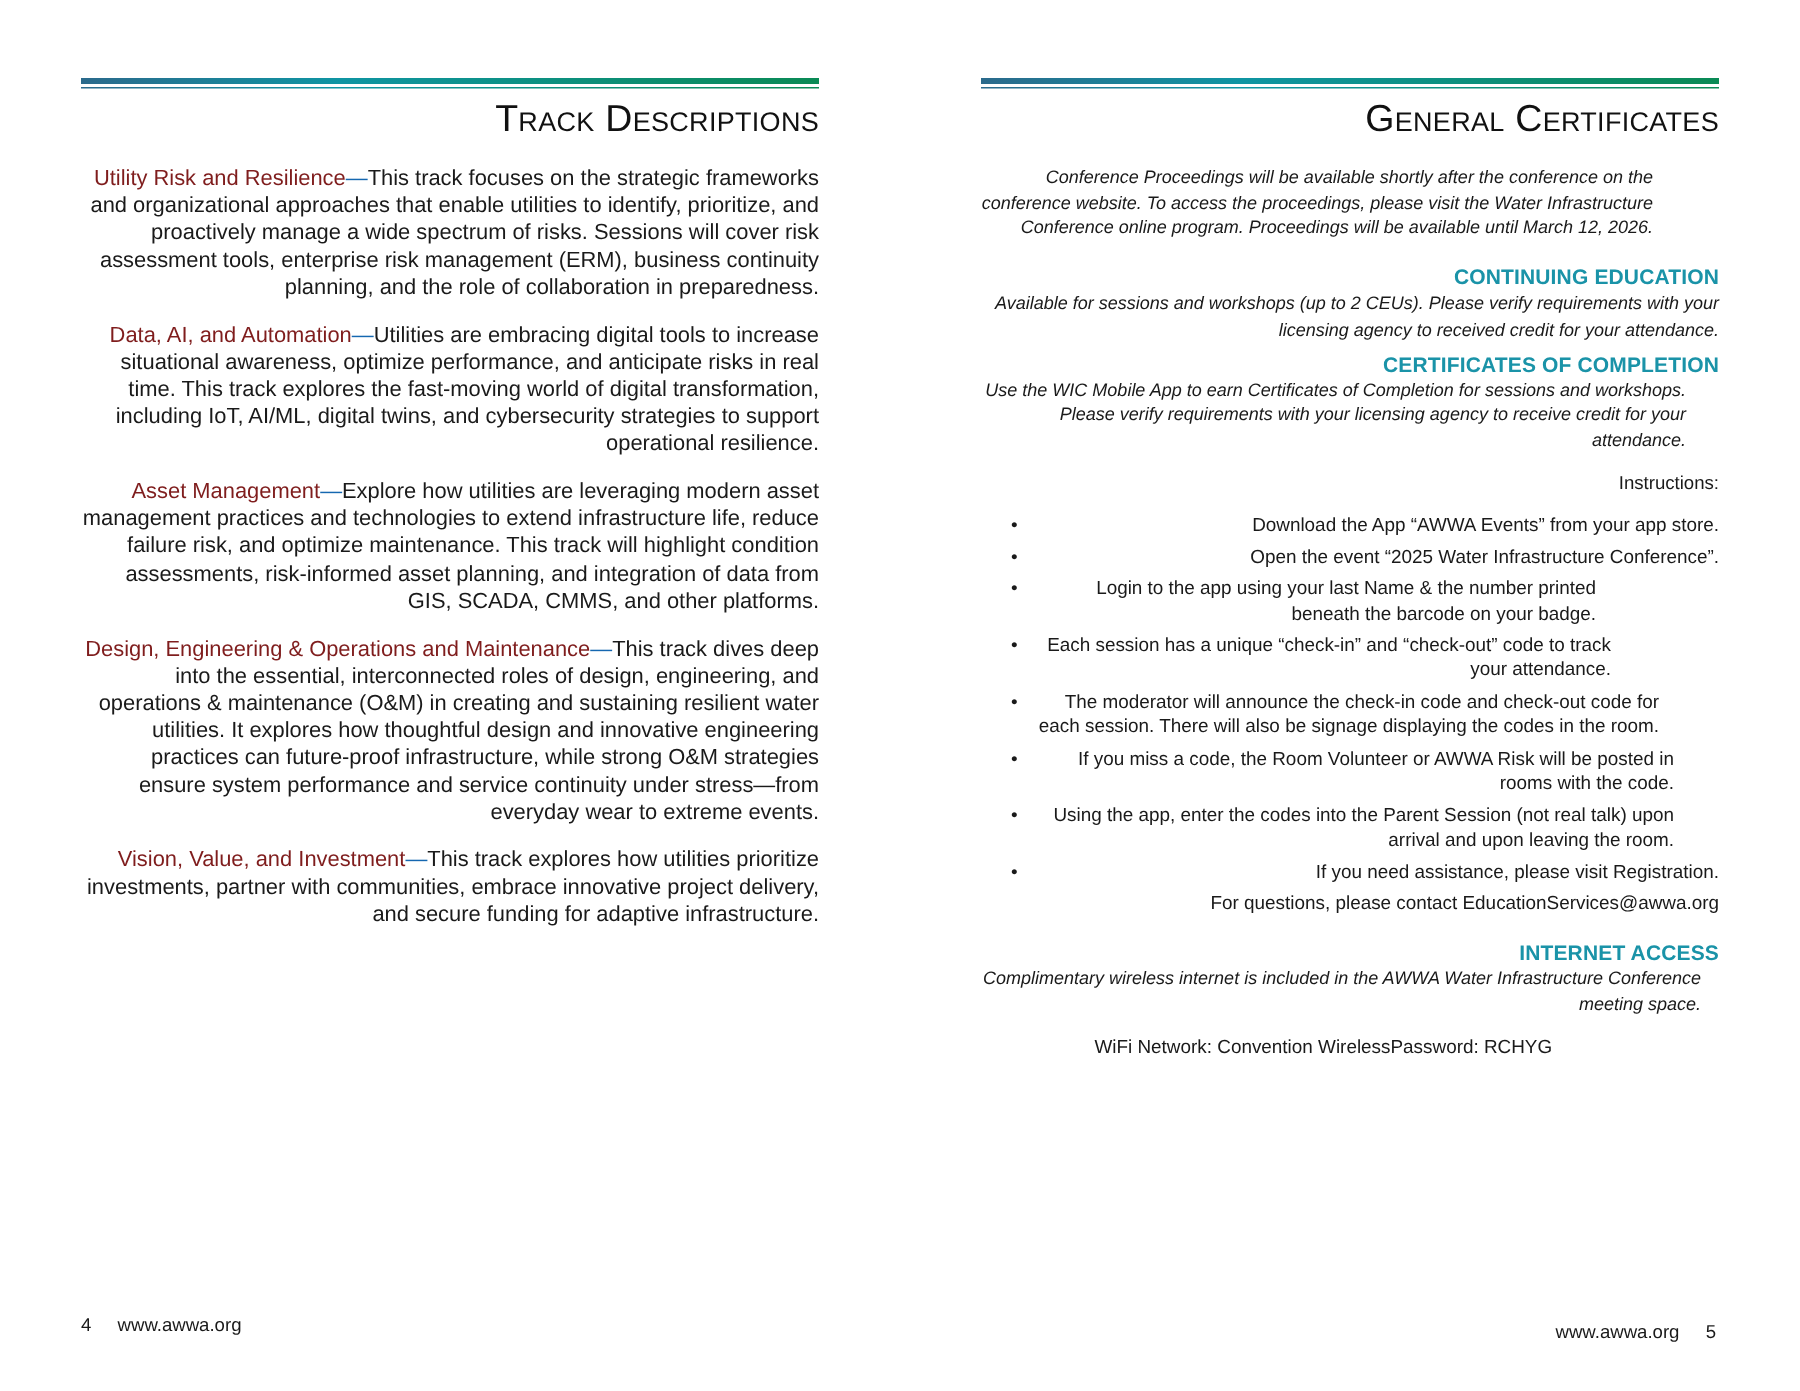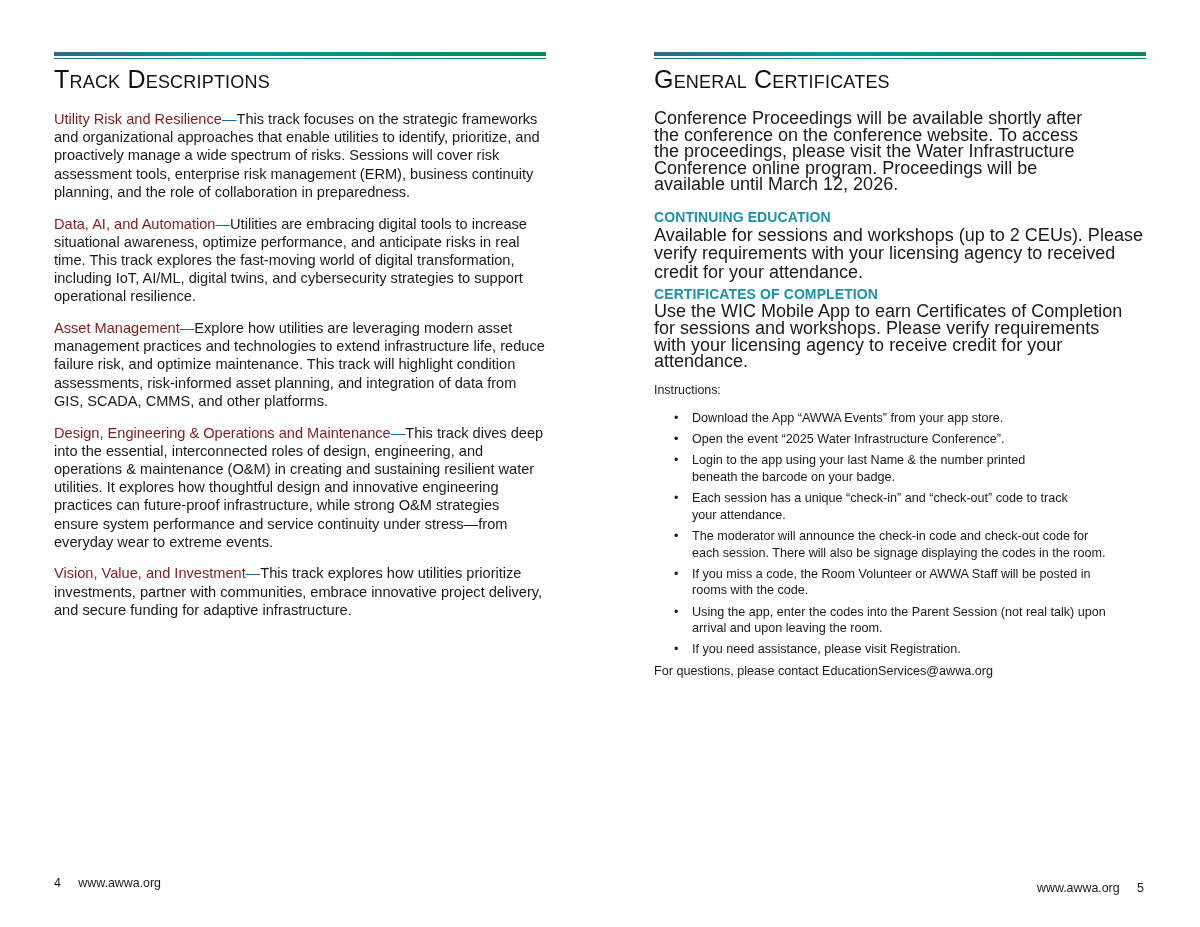--- a/index.html
+++ b/index.html
@@ -1,19 +1,19 @@
 <!DOCTYPE html>
 <html><head>
   <meta charset="utf-8">
   <style>
     * { box-sizing: border-box; margin: 0; padding: 0; }
     html, body { width: 1200px; height: 927px; background: #ffffff; overflow: hidden; }
     body { position: relative; font-family: "Liberation Sans", sans-serif; color: #1a1a1a; }
 
-    .page { position: absolute; top: 52px; width: 492px; }
+    .page { position: absolute; top: 52px; width: 492px; text-align: right; }
     .page-left { left: 54px; }
     .page-right { left: 654px; }
 
     .rule-thick { height: 4px; background: linear-gradient(90deg, #2b6a8c 0%, #0f95a3 35%, #0c8f78 70%, #0a8a55 100%); }
     .rule-thin { height: 1px; margin-top: 2px; background: linear-gradient(90deg, #2b6a8c 0%, #0f95a3 35%, #0c8f78 70%, #0a8a55 100%); }
 
     .page-title {
       margin-top: 5px;
       font-size: 25px; line-height: 30px;
       font-variant: small-caps; font-weight: normal; color: #111;
@@ -22,21 +22,21 @@
 
     
     .tracks { margin-top: 16px; }
     .track { font-size: 14.6px; line-height: 18.2px; margin-bottom: 13.5px; color: #1a1a1a; }
     .track-name { color: #7f1d1d; font-weight: normal; }
     .track-dash { color: #1567b0; }
 
     
     .info-section { margin-top: 16px; }
     .info-heading { color: #1a93a8; font-weight: bold; font-size: 14px; line-height: 17px; letter-spacing: 0.1px; }
-    .info-text { font-size: 18px; line-height: 16.6px; color: #1a1a1a; }
+    .info-text { font-size: 12px; line-height: 16.6px; color: #1a1a1a; font-style: italic; }
     .info-text.loose { line-height: 18.5px; }
     .instructions-label { font-weight: normal; font-size: 12.4px; margin-top: 13px; }
 
     .bullets { list-style: none; margin-top: 13px; }
     .bullets li { position: relative; padding-left: 38px; font-size: 12.6px; line-height: 16.5px; margin-bottom: 4.8px; }
     .bullets li .bullet-dot { position: absolute; left: 20px; top: 0; }
     .contact { font-size: 12.6px; line-height: 16.6px; margin-top: 0px; }
 
     .wifi-row { display: flex; font-size: 12.6px; line-height: 16.6px; margin-top: 13px; }
     .wifi-network { width: 273px; }
@@ -96,25 +96,33 @@
   <div class="info-section" style="margin-top:5px;">
     <h2 class="info-heading">CERTIFICATES OF COMPLETION</h2>
     <p class="info-text" style="width:470px;">Use the WIC Mobile App to earn Certificates of Completion for sessions and workshops. Please verify requirements with your licensing agency to receive credit for your attendance.</p>
     <p class="instructions-label">Instructions:</p>
     <ul class="bullets">
       <li><span class="bullet-dot">•</span><span>Download the App “AWWA Events” from your app store.</span></li>
       <li><span class="bullet-dot">•</span><span>Open the event “2025 Water Infrastructure Conference”.</span></li>
       <li style="width:410px;"><span class="bullet-dot">•</span><span>Login to the app using your last Name &amp; the number printed beneath the barcode on your badge.</span></li>
       <li style="width:420px;"><span class="bullet-dot">•</span><span>Each session has a unique “check-in” and “check-out” code to track your attendance.</span></li>
       <li style="width:452px;"><span class="bullet-dot">•</span><span>The moderator will announce the check-in code and check-out code for each session. There will also be signage displaying the codes in the room.</span></li>
-      <li style="width:462px;"><span class="bullet-dot">•</span><span>If you miss a code, the Room Volunteer or AWWA Staff will be posted in rooms with the code.</span></li>
+      <li style="width:462px;"><span class="bullet-dot">•</span><span>If you miss a code, the Room Volunteer or AWWA Risk will be posted in rooms with the code.</span></li>
       <li style="width:462px;"><span class="bullet-dot">•</span><span>Using the app, enter the codes into the Parent Session (not real talk) upon arrival and upon leaving the room.</span></li>
       <li><span class="bullet-dot">•</span><span>If you need assistance, please visit Registration.</span></li>
     </ul>
     <p class="contact">For questions, please contact EducationServices@awwa.org</p>
   </div>
 
+  <div class="info-section">
+    <h2 class="info-heading">INTERNET ACCESS</h2>
+    <p class="info-text" style="width:480px;">Complimentary wireless internet is included in the AWWA Water Infrastructure Conference meeting space.</p>
+    <div class="wifi-row">
+      <span class="wifi-network">WiFi Network: Convention Wireless</span>
+      <span>Password: RCHYG</span>
+    </div>
+  </div>
 </div>
 
 <div class="footer footer-right">
   <span>www.awwa.org</span>
   <span class="page-num-right">5</span>
 </div>
 
 </body></html>

